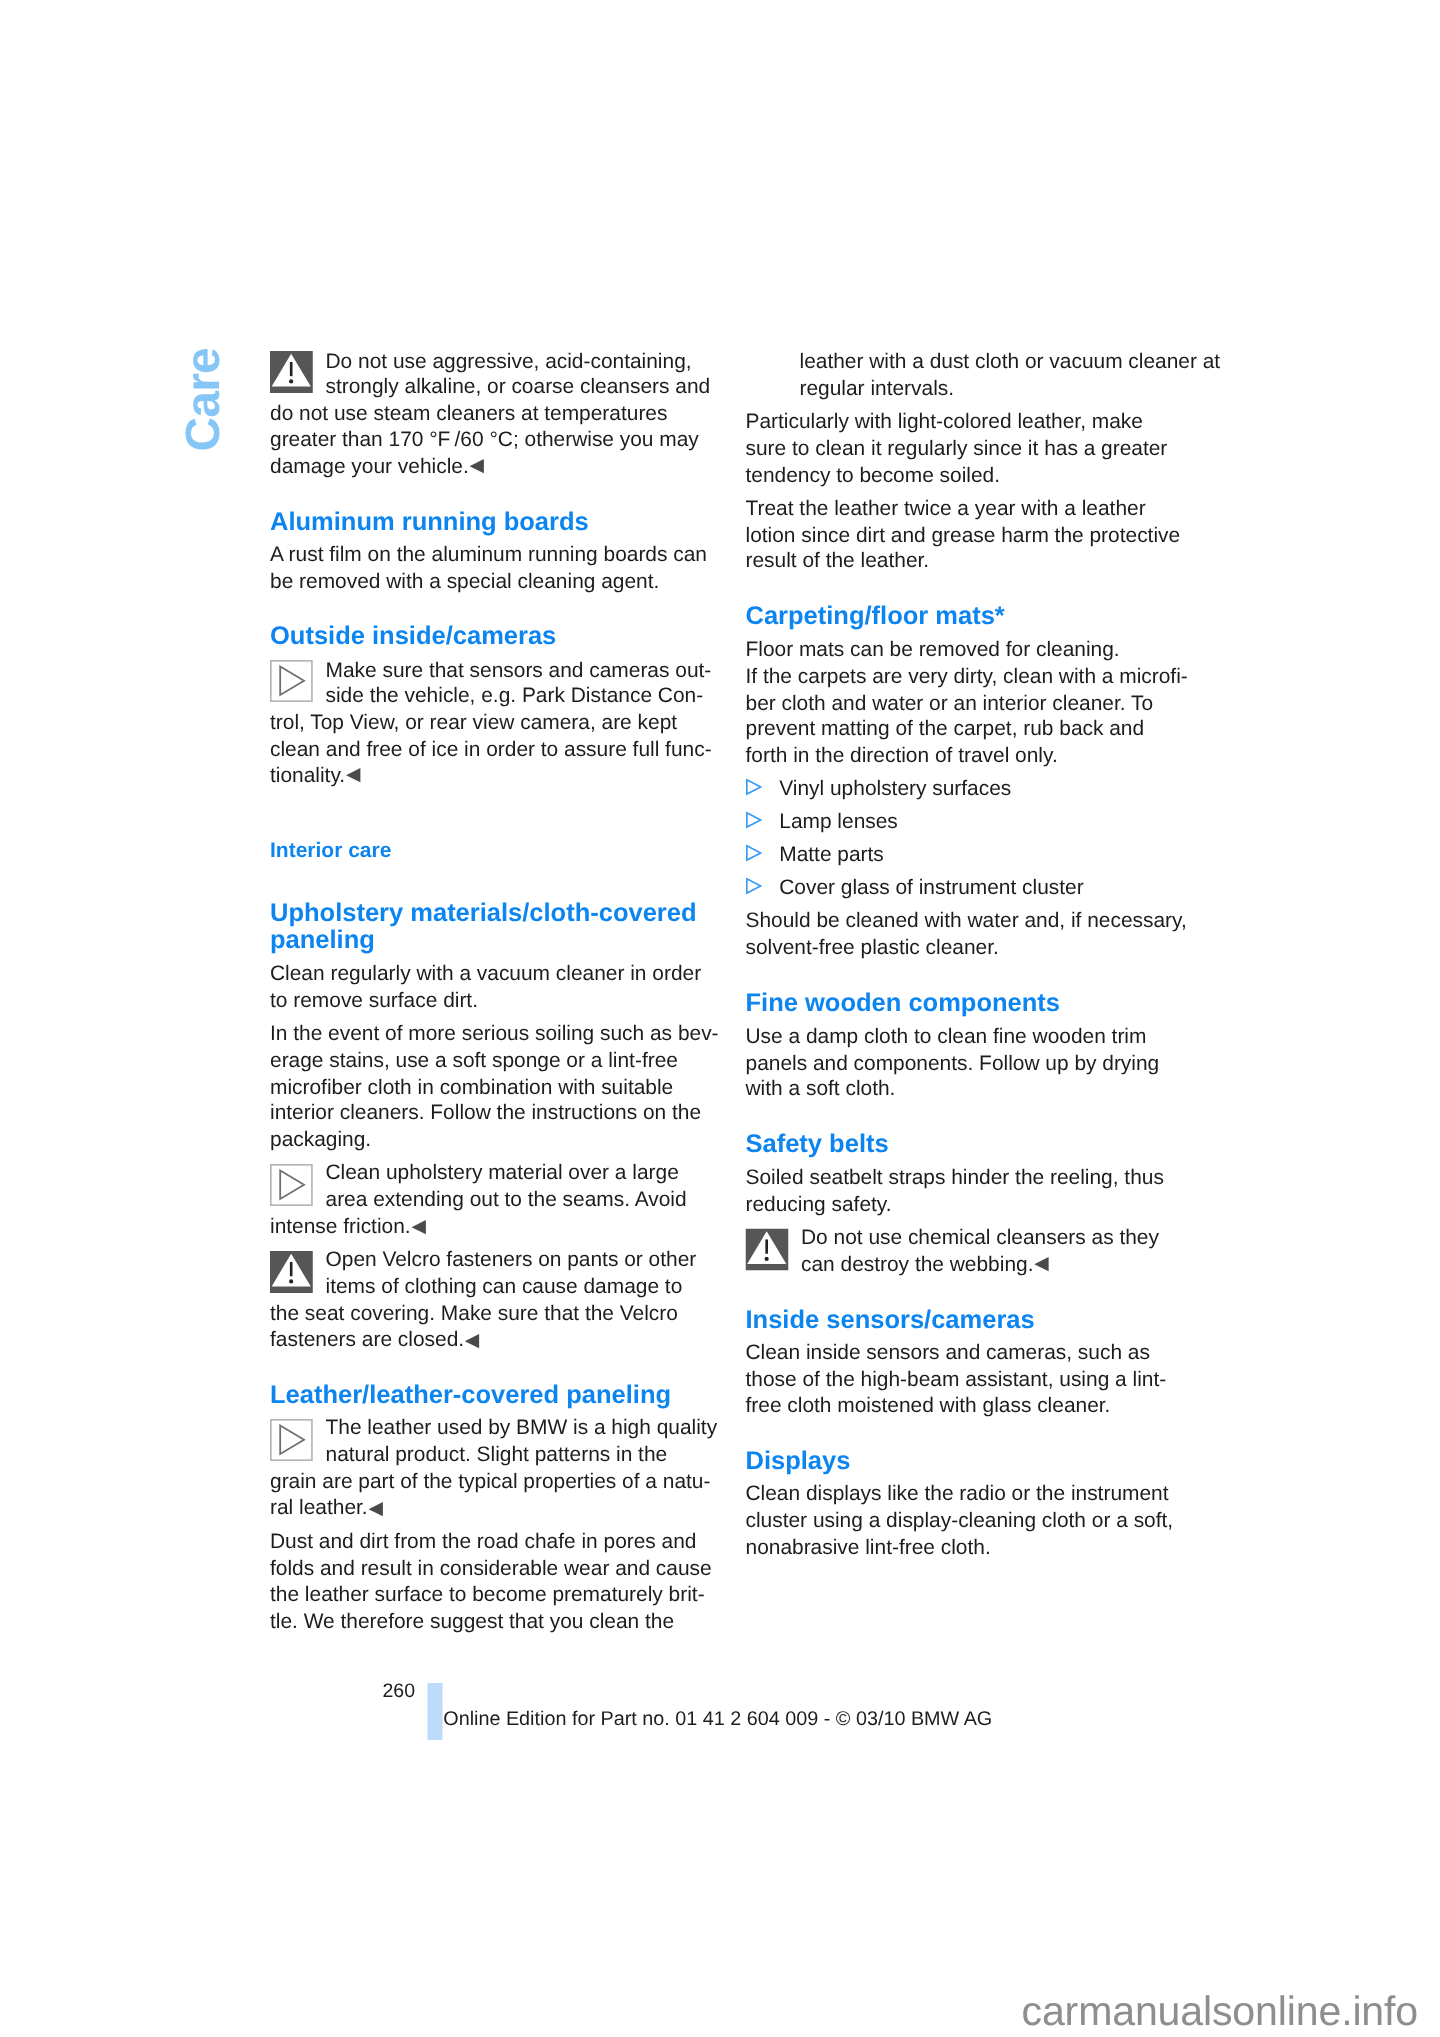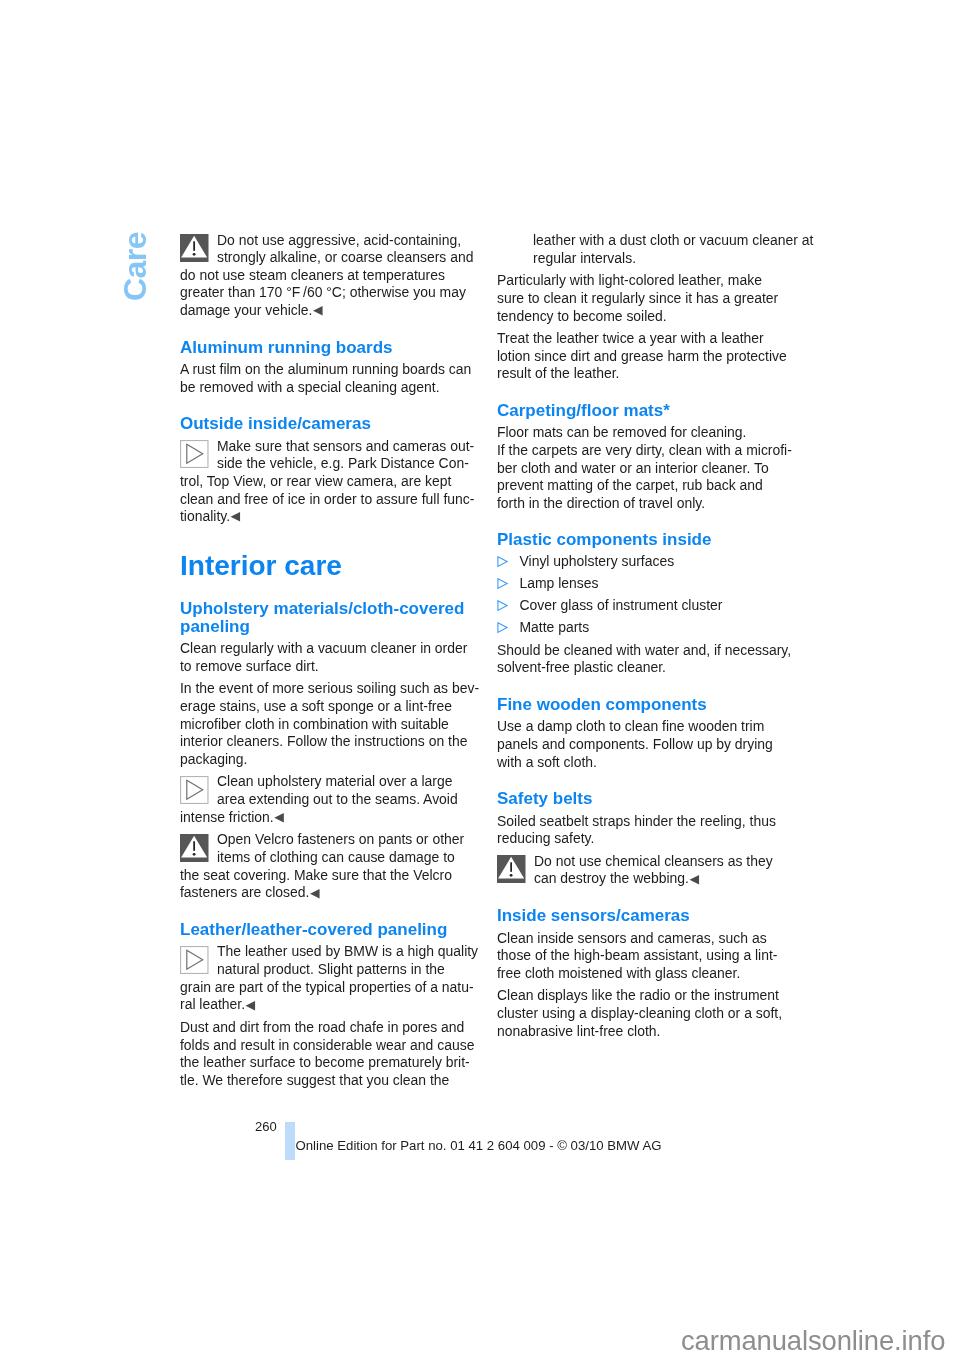--- a/index.html
+++ b/index.html
@@ -9,21 +9,21 @@
 
   
   .section-tab{position:absolute;left:121.5px;top:300.5px;
     color:#86c6f7;font-size:32px;font-weight:bold;letter-spacing:-0.55px;line-height:26px;
     transform:rotate(-90deg);transform-origin:0 0;white-space:nowrap;}
 
   .col{position:absolute;top:226.5px;font-size:13.95px;line-height:17.62px;color:#1d1d1d;}
   .col-left{left:180px;width:330px;}
   .col-right{left:497px;width:330px;padding-top:5.5px;}
 
-  h1.sec{font-size:28px;font-weight:bold;color:#0c85f0;margin:0;line-height:26px;padding-top:27px;}
+  h1.sec{font-size:14px;font-weight:bold;color:#0c85f0;margin:0;line-height:26px;padding-top:27px;}
   h2.sub{font-size:17px;font-weight:bold;color:#0c85f0;margin:0;line-height:17.5px;}
   h2.sp1{padding-top:18.8px;}
   h2.sp2{padding-top:21px;}
   p{margin:0;white-space:pre-line;}
   .blk > span[data-bind]{white-space:pre-line;}
   h2.sub{white-space:pre-line;}
   p.para{padding-top:5px;}
   p.first{padding-top:0;margin-left:36px;}
 
   .blk{position:relative;padding-top:5px;padding-left:0;}
@@ -151,34 +151,33 @@
 lotion since dirt and grease harm the protective
 result of the leather.</p>
 
     <h2 class="sub sp1" data-bind="right_column.h_carpeting">Carpeting/floor mats*</h2>
     <p class="para" data-bind="right_column.p_carpeting">Floor mats can be removed for cleaning.
 If the carpets are very dirty, clean with a microfi-
 ber cloth and water or an interior cleaner. To
 prevent matting of the carpet, rub back and
 forth in the direction of travel only.</p>
 
-    <h2 class="sub sp1" data-bind="right_column.h_plastic">Plastic components inside</h2>
     <ul class="bul">
       <li><span class="tri"><svg width="12" height="12" viewBox="0 0 12 12">
               <path d="M0.9 0.8 L10.1 5.6 L0.9 10.4 Z" fill="none" stroke="#3a9bf5" stroke-width="1.1"></path>
             </svg></span><span data-bind="right_column.bullets.0">Vinyl upholstery surfaces</span></li>
       <li><span class="tri"><svg width="12" height="12" viewBox="0 0 12 12">
               <path d="M0.9 0.8 L10.1 5.6 L0.9 10.4 Z" fill="none" stroke="#3a9bf5" stroke-width="1.1"></path>
             </svg></span><span data-bind="right_column.bullets.1">Lamp lenses</span></li>
       <li><span class="tri"><svg width="12" height="12" viewBox="0 0 12 12">
               <path d="M0.9 0.8 L10.1 5.6 L0.9 10.4 Z" fill="none" stroke="#3a9bf5" stroke-width="1.1"></path>
+            </svg></span><span data-bind="right_column.bullets.3">Matte parts</span></li>
+      <li><span class="tri"><svg width="12" height="12" viewBox="0 0 12 12">
+              <path d="M0.9 0.8 L10.1 5.6 L0.9 10.4 Z" fill="none" stroke="#3a9bf5" stroke-width="1.1"></path>
             </svg></span><span data-bind="right_column.bullets.2">Cover glass of instrument cluster</span></li>
-      <li><span class="tri"><svg width="12" height="12" viewBox="0 0 12 12">
-              <path d="M0.9 0.8 L10.1 5.6 L0.9 10.4 Z" fill="none" stroke="#3a9bf5" stroke-width="1.1"></path>
-            </svg></span><span data-bind="right_column.bullets.3">Matte parts</span></li>
     </ul>
     <p class="para" data-bind="right_column.p_plastic">Should be cleaned with water and, if necessary,
 solvent-free plastic cleaner.</p>
 
     <h2 class="sub sp1" data-bind="right_column.h_wooden">Fine wooden components</h2>
     <p class="para" data-bind="right_column.p_wooden">Use a damp cloth to clean fine wooden trim
 panels and components. Follow up by drying
 with a soft cloth.</p>
 
     <h2 class="sub sp1" data-bind="right_column.h_safety_belts">Safety belts</h2>
@@ -195,20 +194,21 @@
           </svg>
       </span><span class="shim"></span><span data-bind="right_column.warning_belts">Do not use chemical cleansers as they
 can destroy the webbing.</span><span class="endmark" data-bind="page.end_marker_symbol">◀</span>
     </div>
 
     <h2 class="sub sp1" data-bind="right_column.h_inside_sensors">Inside sensors/cameras</h2>
     <p class="para" data-bind="right_column.p_inside_sensors">Clean inside sensors and cameras, such as
 those of the high-beam assistant, using a lint-
 free cloth moistened with glass cleaner.</p>
 
+    <h2 class="sub sp1" data-bind="right_column.h_displays">Displays</h2>
     <p class="para" data-bind="right_column.p_displays">Clean displays like the radio or the instrument
 cluster using a display-cleaning cloth or a soft,
 nonabrasive lint-free cloth.</p>
   </div>
 
   <div class="pgnum" data-bind="page.page_number">260</div>
   <div class="fbar"></div>
   <div class="fnote" data-bind="page.footer_note">Online Edition for Part no. 01 41 2 604 009 - © 03/10 BMW AG</div>
   <div class="wm" data-bind="page.watermark">carmanualsonline.info</div>
 </div>

